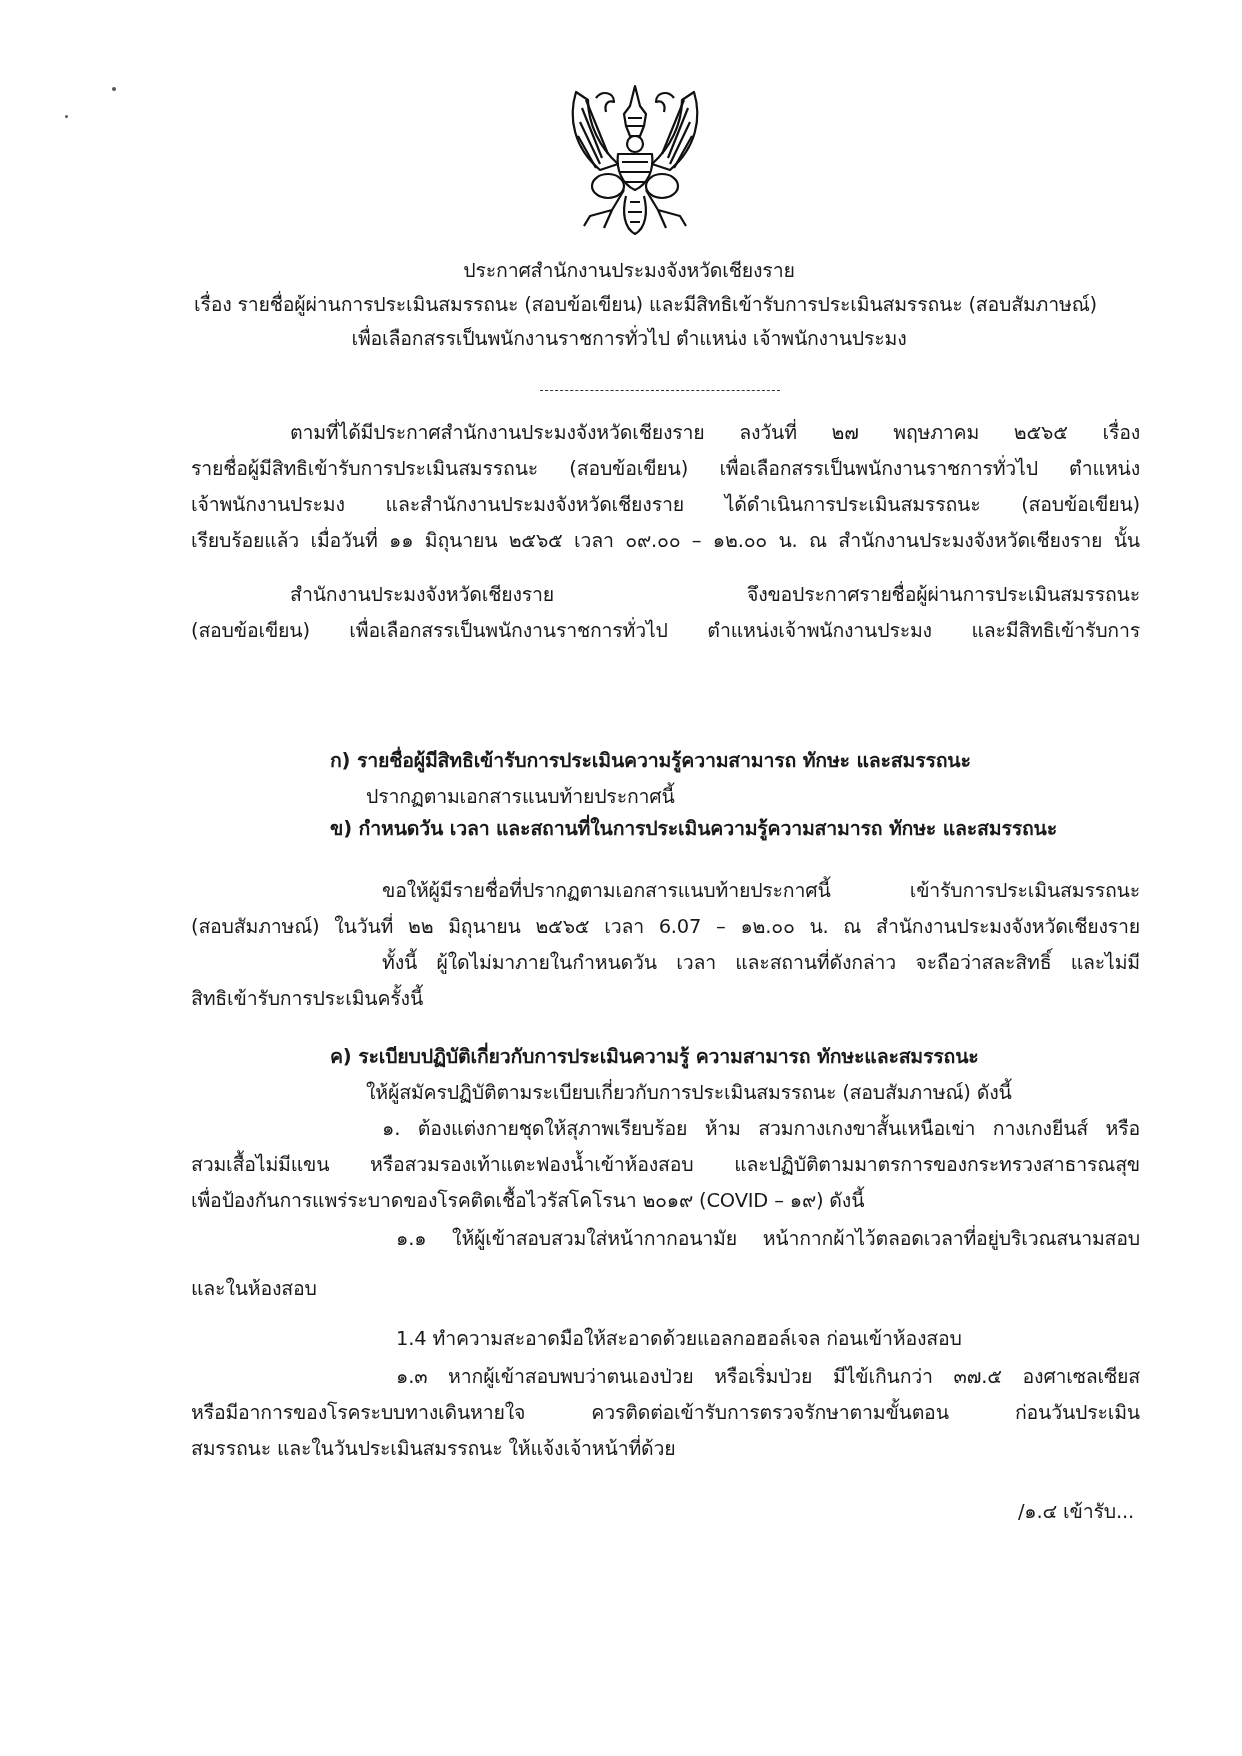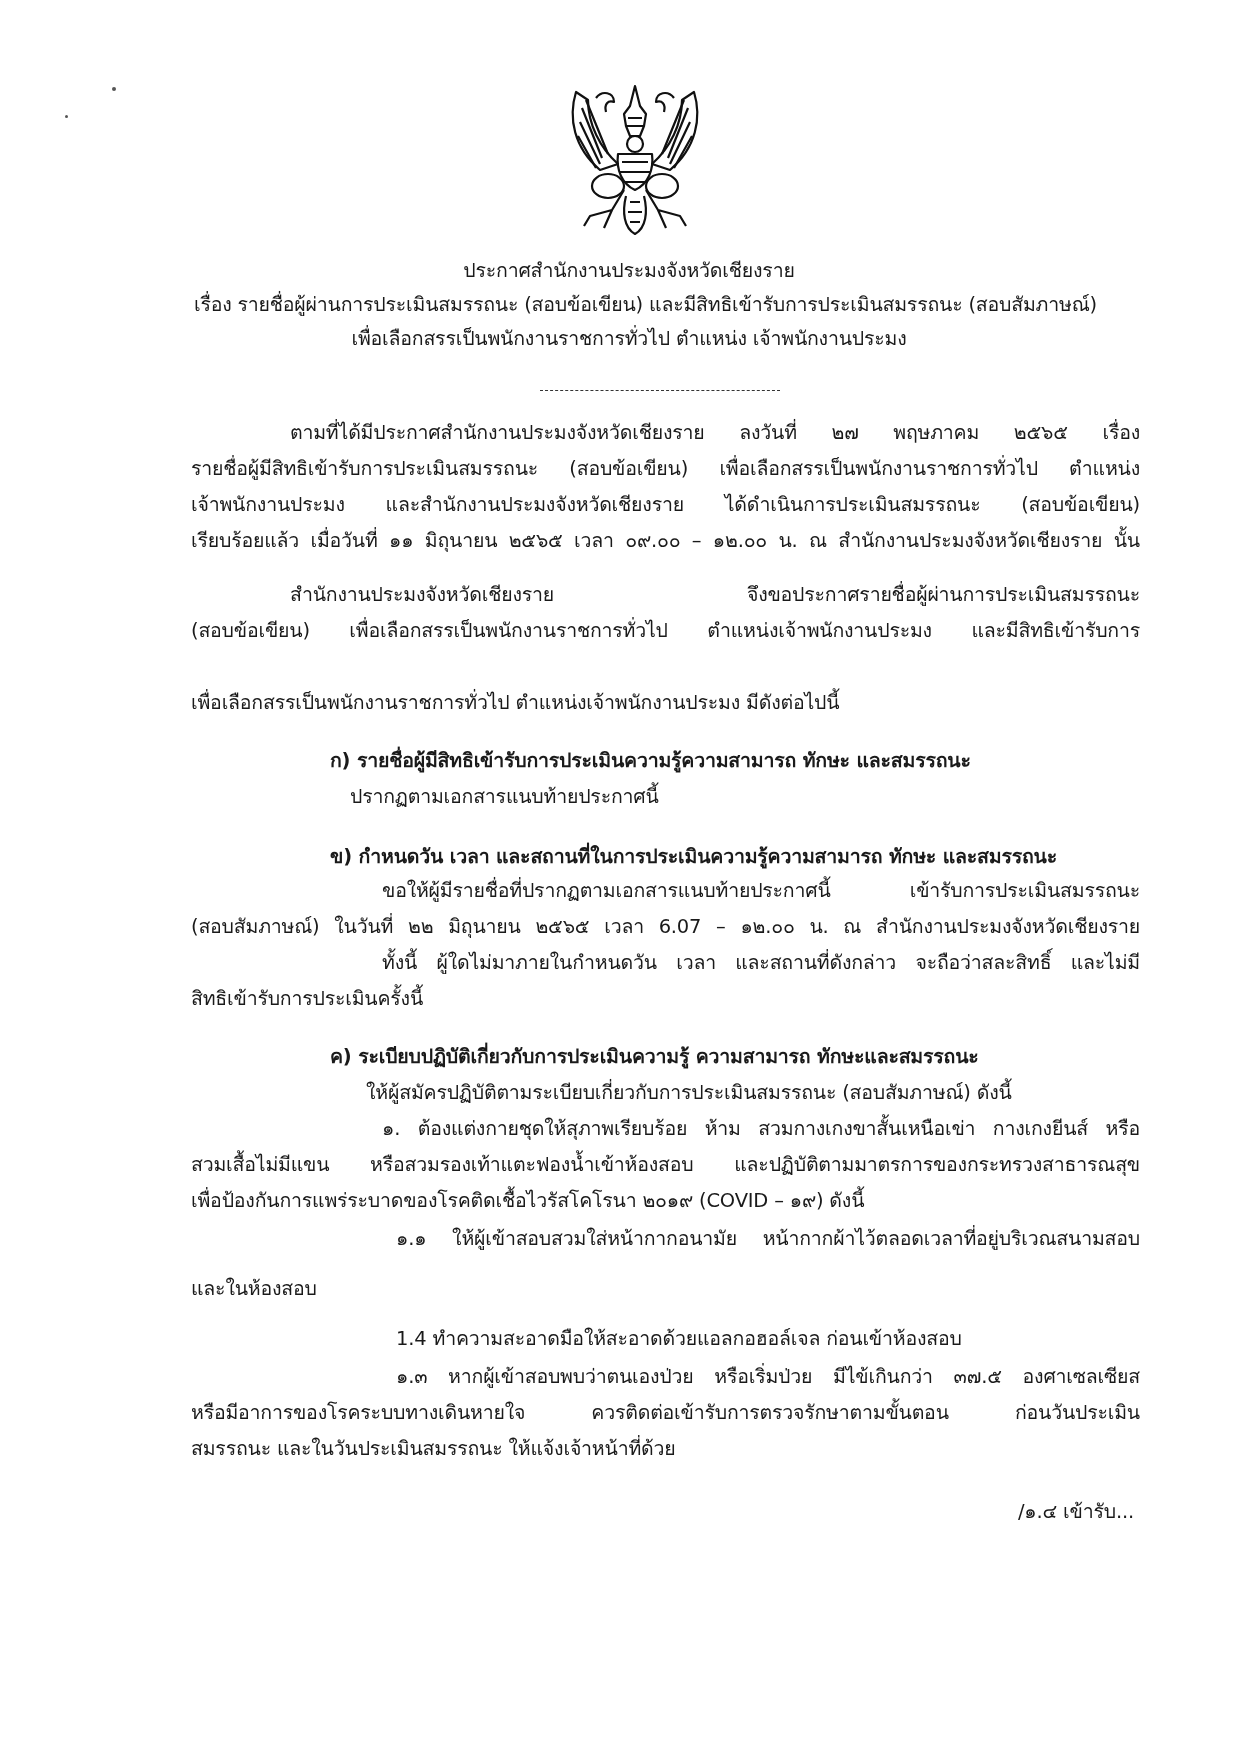--- a/index.html
+++ b/index.html
@@ -99,26 +99,25 @@
   <div class="line center" style="top:326px;">เพื่อเลือกสรรเป็นพนักงานราชการทั่วไป ตำแหน่ง เจ้าพนักงานประมง</div>
   <div class="divider"></div>
 
   <div class="line just" style="left:282px;top:420px;width:850px;">ตามที่ได้มีประกาศสำนักงานประมงจังหวัดเชียงราย ลงวันที่ ๒๗ พฤษภาคม ๒๕๖๕ เรื่อง</div>
   <div class="line just" style="left:183px;top:456px;width:949px;">รายชื่อผู้มีสิทธิเข้ารับการประเมินสมรรถนะ (สอบข้อเขียน) เพื่อเลือกสรรเป็นพนักงานราชการทั่วไป ตำแหน่ง</div>
   <div class="line just" style="left:183px;top:492px;width:949px;">เจ้าพนักงานประมง และสำนักงานประมงจังหวัดเชียงราย ได้ดำเนินการประเมินสมรรถนะ (สอบข้อเขียน)</div>
   <div class="line just" style="left:183px;top:528px;width:949px;">เรียบร้อยแล้ว เมื่อวันที่ ๑๑ มิถุนายน ๒๕๖๕  เวลา ๐๙.๐๐ – ๑๒.๐๐ น. ณ สำนักงานประมงจังหวัดเชียงราย นั้น</div>
 
   <div class="line just" style="left:282px;top:582px;width:850px;">สำนักงานประมงจังหวัดเชียงราย จึงขอประกาศรายชื่อผู้ผ่านการประเมินสมรรถนะ</div>
   <div class="line just" style="left:183px;top:618px;width:949px;">(สอบข้อเขียน) เพื่อเลือกสรรเป็นพนักงานราชการทั่วไป ตำแหน่งเจ้าพนักงานประมง และมีสิทธิเข้ารับการ</div>
-  <div class="line" style="left:183px;top:690px;">เพื่อเลือกสรรเป็นพนักงานราชการทั่วไป ตำแหน่งเจ้าพนักงานประมง มีดังต่อไปนี้</div>
 
   <div class="line bold" style="left:322px;top:748px;">ก)  รายชื่อผู้มีสิทธิเข้ารับการประเมินความรู้ความสามารถ ทักษะ และสมรรถนะ</div>
-  <div class="line" style="left:342px;top:784px;text-align:right;">ปรากฏตามเอกสารแนบท้ายประกาศนี้</div>
+  <div class="line" style="left:358px;top:784px;text-align:right;">ปรากฏตามเอกสารแนบท้ายประกาศนี้</div>
 
-  <div class="line bold" style="left:322px;top:844px;text-align:center;">ข)  กำหนดวัน เวลา และสถานที่ในการประเมินความรู้ความสามารถ ทักษะ และสมรรถนะ</div>
+  <div class="line bold" style="left:322px;top:816px;text-align:center;">ข)  กำหนดวัน เวลา และสถานที่ในการประเมินความรู้ความสามารถ ทักษะ และสมรรถนะ</div>
   <div class="line just" style="left:374px;top:878px;width:758px;">ขอให้ผู้มีรายชื่อที่ปรากฏตามเอกสารแนบท้ายประกาศนี้ เข้ารับการประเมินสมรรถนะ</div>
   <div class="line just" style="left:183px;top:914px;width:949px;">(สอบสัมภาษณ์) ในวันที่ ๒๒ มิถุนายน ๒๕๖๕  เวลา 6.07 – ๑๒.๐๐ น. ณ สำนักงานประมงจังหวัดเชียงราย</div>
   <div class="line just" style="left:374px;top:950px;width:758px;">ทั้งนี้ ผู้ใดไม่มาภายในกำหนดวัน เวลา  และสถานที่ดังกล่าว จะถือว่าสละสิทธิ์ และไม่มี</div>
   <div class="line" style="left:183px;top:986px;">สิทธิเข้ารับการประเมินครั้งนี้</div>
 
   <div class="line bold" style="left:322px;top:1044px;">ค) ระเบียบปฏิบัติเกี่ยวกับการประเมินความรู้ ความสามารถ ทักษะและสมรรถนะ</div>
   <div class="line" style="left:358px;top:1080px;">ให้ผู้สมัครปฏิบัติตามระเบียบเกี่ยวกับการประเมินสมรรถนะ (สอบสัมภาษณ์) ดังนี้</div>
   <div class="line just" style="left:374px;top:1116px;width:758px;">๑. ต้องแต่งกายชุดให้สุภาพเรียบร้อย ห้าม สวมกางเกงขาสั้นเหนือเข่า กางเกงยีนส์ หรือ</div>
   <div class="line just" style="left:183px;top:1152px;width:949px;">สวมเสื้อไม่มีแขน หรือสวมรองเท้าแตะฟองน้ำเข้าห้องสอบ และปฏิบัติตามมาตรการของกระทรวงสาธารณสุข</div>
   <div class="line" style="left:183px;top:1188px;">เพื่อป้องกันการแพร่ระบาดของโรคติดเชื้อไวรัสโคโรนา ๒๐๑๙ (COVID – ๑๙) ดังนี้</div>

